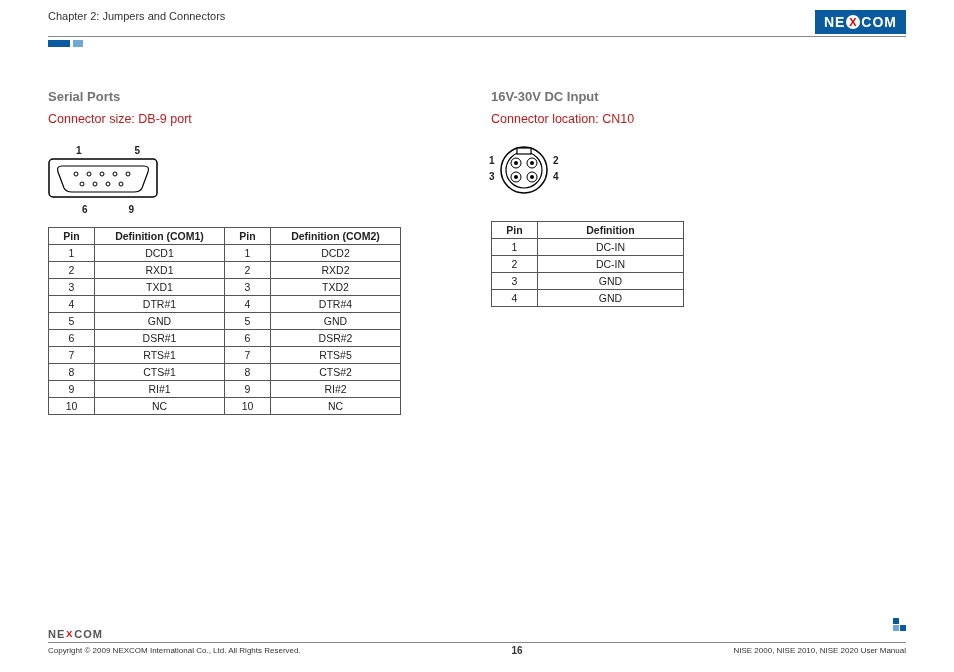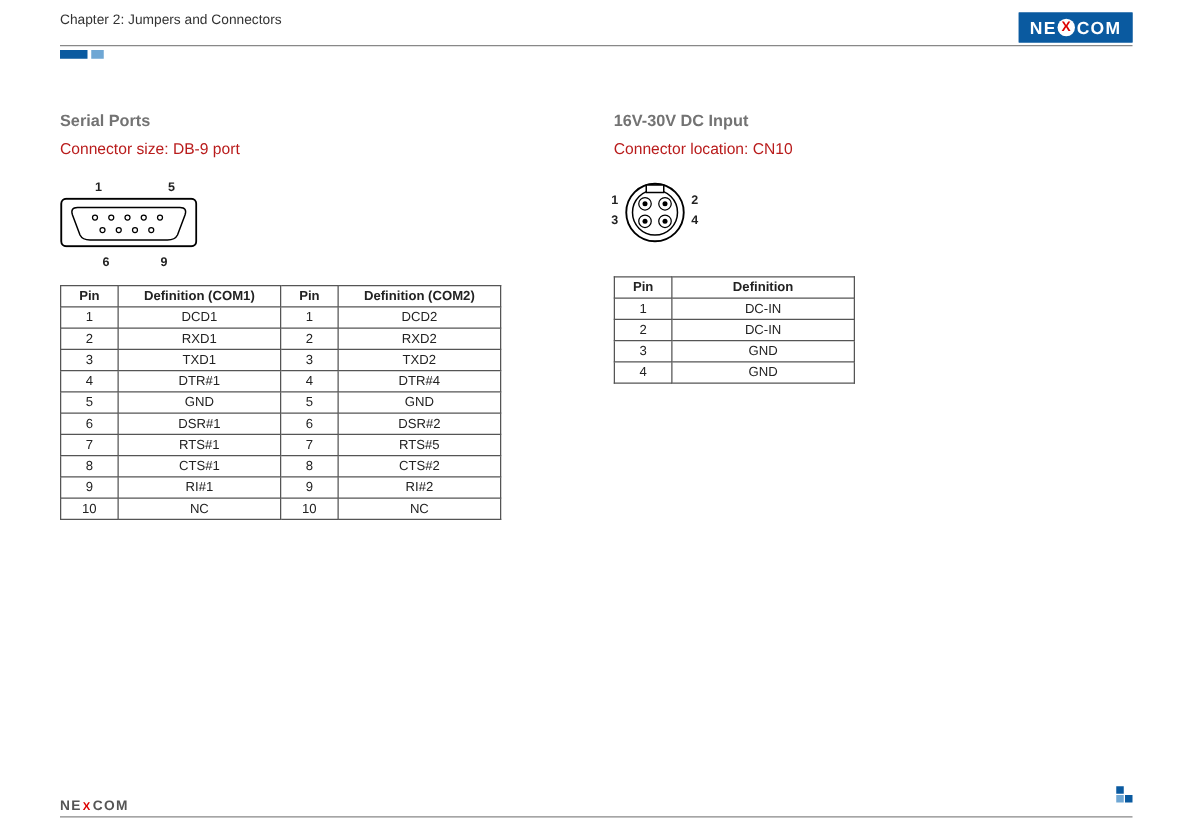--- a/index.html
+++ b/index.html
@@ -342,19 +342,24 @@
   </div>
 </div>
 
 <div class="footer">
   <div class="footer-logo">
     <span>NE</span>
     <span class="x2">X</span>
     <span>COM</span>
   </div>
   <div class="footer-rule"></div>
+  <div class="footer-row">
+    <span>Copyright © 2009 NEXCOM International Co., Ltd. All Rights Reserved.</span>
+    <span class="page-num">16</span>
+    <span>NISE 2000, NISE 2010, NISE 2020 User Manual</span>
+  </div>
   <div class="footer-deco">
     <div></div>
       <div></div>
       <div></div>
       <div></div>
   </div>
 </div>
 
 </body></html>

